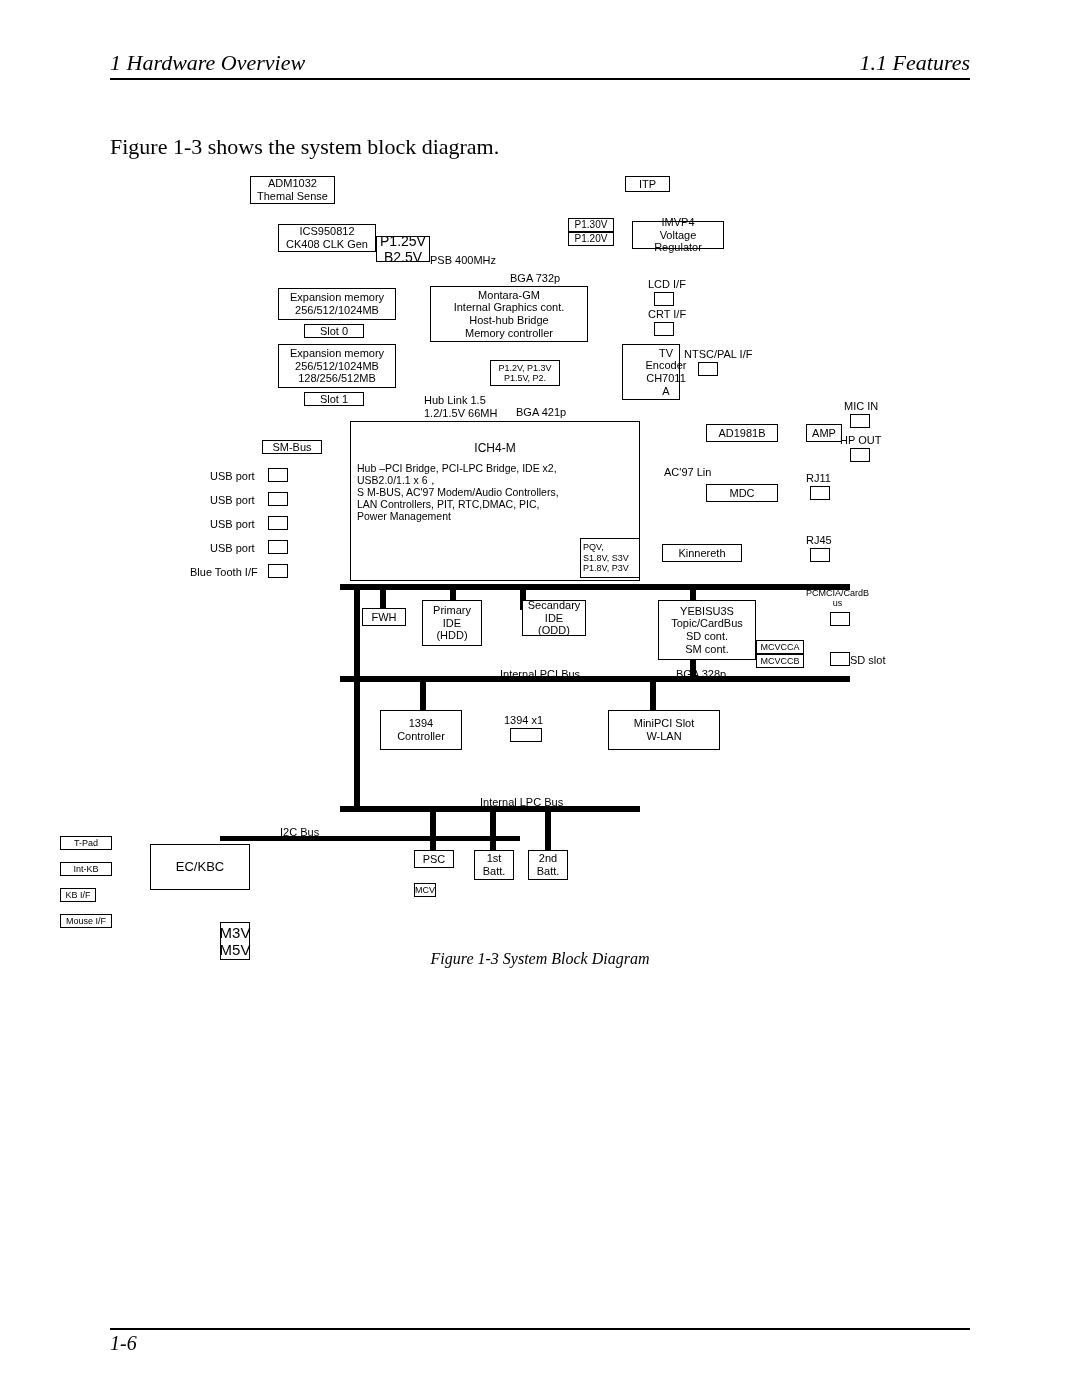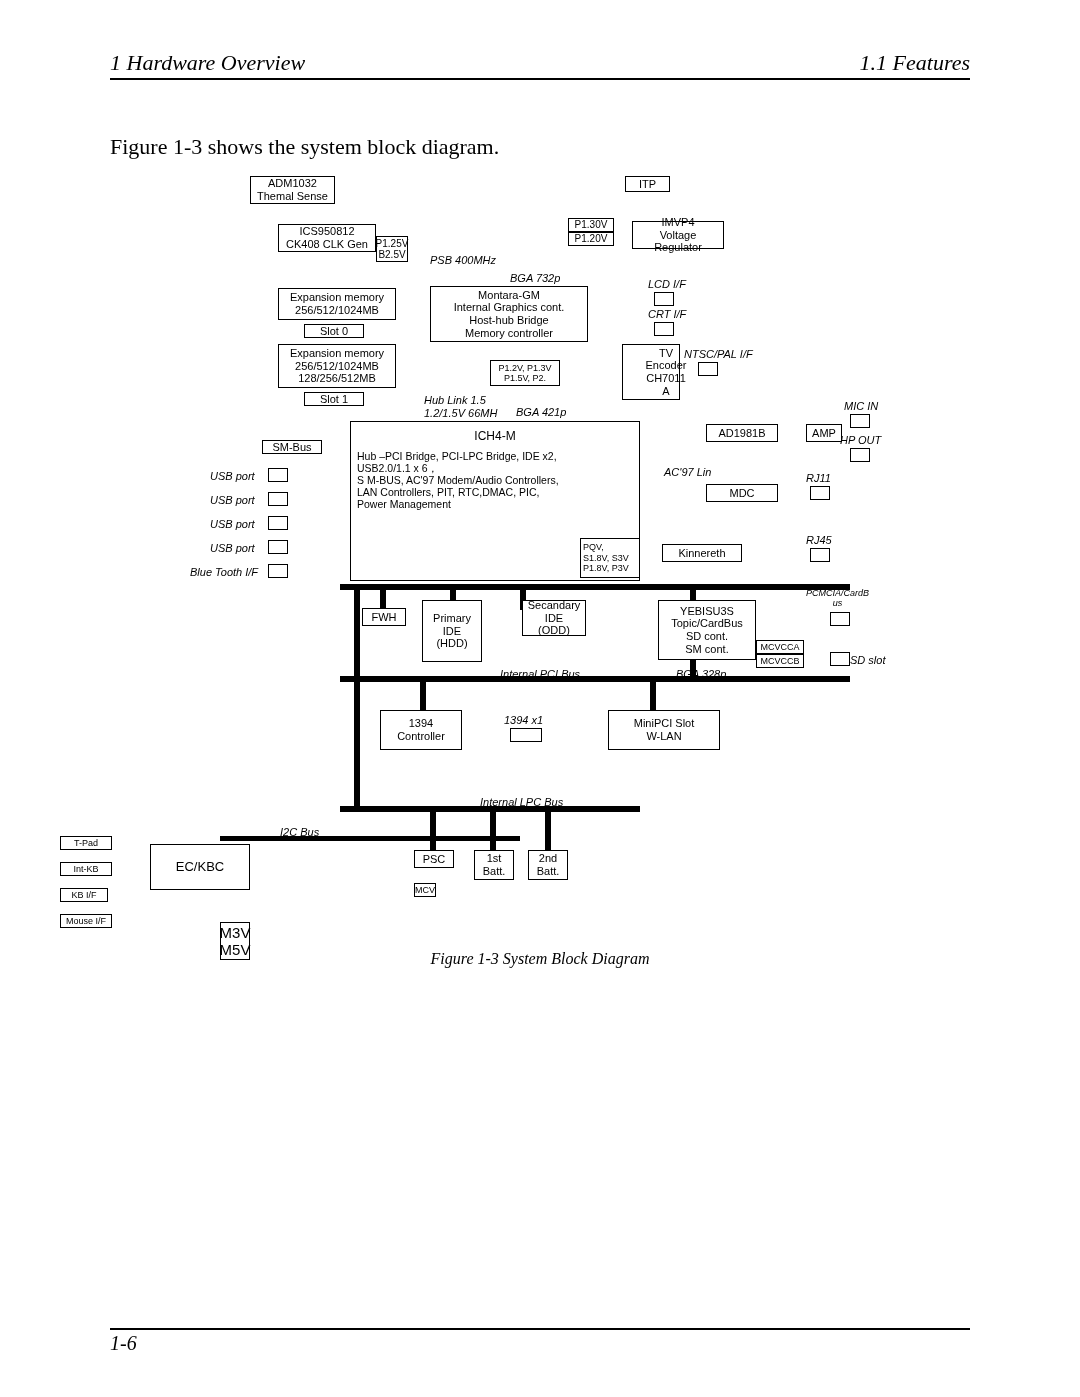--- a/index.html
+++ b/index.html
@@ -4,21 +4,21 @@
 <style>
   html,body{margin:0;padding:0;background:#fff;font-family:"Times New Roman",serif;color:#000;}
   .page{width:1080px;height:1397px;position:relative;box-sizing:border-box;padding:50px 110px 40px 110px;}
   .hdr{display:flex;justify-content:space-between;font-style:italic;font-size:22px;border-bottom:2px solid #000;padding-bottom:2px;}
   .intro{font-size:22px;margin-top:54px;margin-bottom:16px;}
   .caption{text-align:center;font-style:italic;font-size:16px;margin-top:14px;}
   .ftr{position:absolute;bottom:42px;left:110px;right:110px;display:flex;justify-content:space-between;font-style:italic;font-size:20px;border-top:2px solid #000;padding-top:2px;}
   
   .diagram{position:relative;width:860px;height:760px;margin-left:-60px;font-family:Arial,Helvetica,sans-serif;font-size:11px;color:#000;}
   .b{position:absolute;border:1px solid #000;background:#fff;box-sizing:border-box;text-align:center;line-height:1.15;display:flex;align-items:center;justify-content:center;flex-direction:column;padding:1px 2px;}
-  .lb{position:absolute;text-align:center;line-height:1.15;white-space:nowrap;font-style:italic;}
+  .lb{position:absolute;text-align:center;line-height:1.15;white-space:nowrap;}
   .sq{position:absolute;border:1px solid #000;width:18px;height:12px;background:#fff;}
   
   .bus{position:absolute;background:#000;}
 </style>
 </head>
 <body>
 <div class="page">
 
 <div class="hdr">
   <span>1  Hardware Overview</span>
@@ -50,21 +50,21 @@
 Themal Sense</div>
   <div class="b" style="left:575px;top:0px;width:45px;height:16px">ITP</div>
 
   <div class="b" style="left:518px;top:42px;width:46px;height:14px;font-size:10px">P1.30V</div>
   <div class="b" style="left:518px;top:56px;width:46px;height:14px;font-size:10px">P1.20V</div>
   <div class="b" style="left: 582px; top: 45px; width: 92px; height: 28px; white-space: pre-line;">IMVP4
 Voltage Regulator</div>
 
   <div class="b" style="left: 228px; top: 48px; width: 98px; height: 28px; white-space: pre-line;">ICS950812
 CK408 CLK Gen</div>
-  <div class="b" style="left: 326px; top: 60px; width: 32px; height: 26px; font-size: 10px; white-space: pre-line;">P1.25V
+  <div class="b" style="left: 326px; top: 60px; width: 54px; height: 26px; font-size: 14px; white-space: pre-line;">P1.25V
 B2.5V</div>
 
   <div class="lb" style="left:380px;top:78px">PSB  400MHz</div>
   <div class="lb" style="left:460px;top:96px">BGA  732p</div>
 
   <div class="b" style="left: 380px; top: 110px; width: 158px; height: 56px; white-space: pre-line;">Montara-GM
 Internal Graphics cont.
 Host-hub Bridge
 Memory controller</div>
   <div class="b" style="left: 440px; top: 184px; width: 70px; height: 26px; font-size: 9px; white-space: pre-line;">P1.2V, P1.3V
@@ -86,21 +86,21 @@
 Encoder
 CH7011
 A</div>
   <div class="lb" style="left:634px;top:172px">NTSC/PAL   I/F</div>
   <div class="sq" style="left:648px;top:186px"></div>
 
   <div class="lb" style="left: 374px; top: 218px; text-align: left; white-space: pre-line;">Hub Link 1.5
 1.2/1.5V 66MH</div>
   <div class="lb" style="left:466px;top:230px">BGA  421p</div>
 
-  <div class="b" style="left:300px;top:245px;width:290px;height:160px;align-items:flex-start;justify-content:flex-start;text-align:left;padding:8px 6px">
+  <div class="b" style="left:300px;top:245px;width:290px;height:160px;align-items:flex-start;justify-content:flex-start;text-align:left;padding:20px 6px">
      <div style="align-self:center;font-size:12px">ICH4-M</div>
      <div style="font-size:10.5px;margin-top:6px;white-space:pre-line">Hub –PCI Bridge, PCI-LPC Bridge, IDE x2,
 USB2.0/1.1 x 6，
 S M-BUS, AC'97 Modem/Audio Controllers,
 LAN Controllers, PIT, RTC,DMAC, PIC,
 Power Management</div>
   </div>
   <div class="b" style="left: 530px; top: 362px; width: 60px; height: 40px; font-size: 9px; text-align: left; align-items: flex-start; white-space: pre-line;">PQV,
 S1.8V, S3V
 P1.8V, P3V</div>
@@ -126,21 +126,21 @@
   <div class="lb" style="left:614px;top:290px">AC'97  Lin</div>
 
   <div class="b" style="left:656px;top:308px;width:72px;height:18px">MDC</div>
   <div class="lb" style="left:756px;top:296px">RJ11</div>
       <div class="sq" style="left:760px;top:310px"></div>
   <div class="b" style="left:612px;top:368px;width:80px;height:18px">Kinnereth</div>
   <div class="lb" style="left:756px;top:358px">RJ45</div>
       <div class="sq" style="left:760px;top:372px"></div>
 
   <div class="b" style="left:312px;top:432px;width:44px;height:18px">FWH</div>
-  <div class="b" style="left: 372px; top: 424px; width: 60px; height: 62px; white-space: pre-line;">Primary
+  <div class="b" style="left: 372px; top: 424px; width: 60px; height: 46px; white-space: pre-line;">Primary
 IDE
 (HDD)</div>
   <div class="b" style="left: 442px; top: 424px; width: 64px; height: 36px; white-space: pre-line; margin-left: 30px;">Secandary
 IDE
 (ODD)</div>
   <div class="b" style="left: 608px; top: 424px; width: 98px; height: 60px; white-space: pre-line;">YEBISU3S
 Topic/CardBus
 SD cont.
 SM  cont.</div>
   <div class="lb" style="left: 756px; top: 412px; font-size: 9px; text-align: center; white-space: pre-line;">PCMCIA/CardB
@@ -162,21 +162,21 @@
 
   <div class="lb" style="left:430px;top:620px">Internal  LPC  Bus</div>
   <div class="lb" style="left:230px;top:650px">I2C  Bus</div>
 
   <div class="b" style="left:100px;top:668px;width:100px;height:46px;font-size:13px">EC/KBC</div>
   <div class="b" style="left: 170px; top: 714px; width: 30px; height: 38px; font-size: 15px; white-space: pre-line; margin-top: 32px;">M3V
 M5V</div>
 
   <div class="b" style="left:10px;top:660px;width:52px;height:14px;font-size:9px">T-Pad</div>
   <div class="b" style="left:10px;top:686px;width:52px;height:14px;font-size:9px">Int-KB</div>
-  <div class="b" style="left:10px;top:712px;width:48px;height:14px;font-size:9px">KB  I/F</div>
+  <div class="b" style="left:10px;top:712px;width:36px;height:14px;font-size:9px">KB  I/F</div>
   <div class="b" style="left:10px;top:738px;width:52px;height:14px;font-size:9px">Mouse  I/F</div>
 
   <div class="b" style="left:364px;top:674px;width:40px;height:18px">PSC</div>
   <div class="b" style="left:364px;top:707px;width:22px;height:14px;font-size:9px">MCV</div>
   <div class="b" style="left: 424px; top: 674px; width: 40px; height: 30px; white-space: pre-line;">1st
 Batt.</div>
   <div class="b" style="left: 478px; top: 674px; width: 40px; height: 30px; white-space: pre-line;">2nd
 Batt.</div>
 
 </div>

